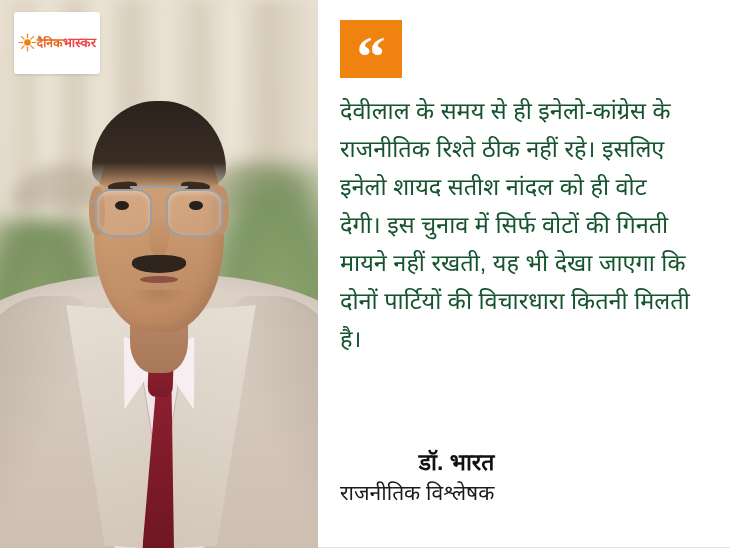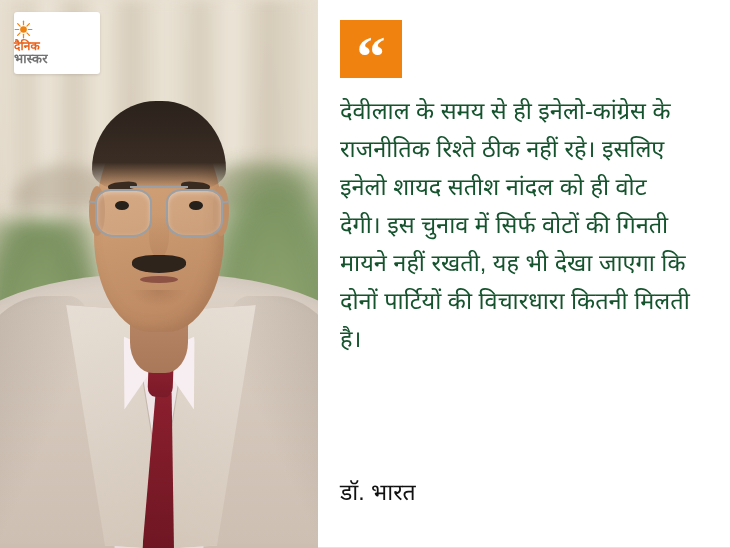--- a/index.html
+++ b/index.html
@@ -340,39 +340,38 @@
   
   .logo {
     position: absolute;
     left: 14px;
     top: 12px;
     width: 86px;
     height: 62px;
     background: #ffffff;
     border-radius: 3px;
     display: flex;
-    flex-direction: column;
-    align-items: flex-start;
+    align-items: center;
     justify-content: center;
     box-shadow: 0 1px 3px rgba(0,0,0,0.12);
   }
   .logo-sun {
     width: 19px;
     height: 19px;
     margin-bottom: 1px;
   }
   .logo-text-1 {
     color: #e8621b;
     font-size: 12px;
     font-weight: bold;
     line-height: 1.05;
     letter-spacing: .2px;
   }
   .logo-text-2 {
-    color: #737373;
+    color: #ef4444;
     font-size: 13px;
     font-weight: bold;
     line-height: 1.05;
     letter-spacing: .2px;
   }
 
   
   .quote-panel {
     position: relative;
     flex: 1 1 auto;
@@ -407,21 +406,21 @@
     max-width: 352px;
   }
   .attrib {
     position: absolute;
     left: 22px;
     bottom: 40px;
   }
   .attrib-name {
     color: #111111;
     font-size: 23px;
-    font-weight: normal;
+    font-weight: bold;
     line-height: 32px;
     text-align: right;
   }
   .attrib-role {
     color: #1a1a1a;
     font-size: 21px;
     line-height: 30px;
   }
   .divider {
     position: absolute;
@@ -507,17 +506,18 @@
 
   <div class="divider"></div>
 
   <div class="quote-panel">
     <div class="quote-mark">
       <span>“</span>
     </div>
     <div class="quote-text">देवीलाल के समय से ही इनेलो-कांग्रेस के राजनीतिक रिश्ते ठीक नहीं रहे। इसलिए इनेलो शायद सतीश नांदल को ही वोट देगी। इस चुनाव में सिर्फ वोटों की गिनती मायने नहीं रखती, यह भी देखा जाएगा कि दोनों पार्टियों की विचारधारा कितनी मिलती है।</div>
     <div class="attrib">
       <div class="attrib-name">डॉ. भारत</div>
+      <div class="attrib-role">राजनीतिक विश्लेषक</div>
     </div>
   </div>
 
   <div class="bottom-rule"></div>
 </div>
 
 </body></html>

